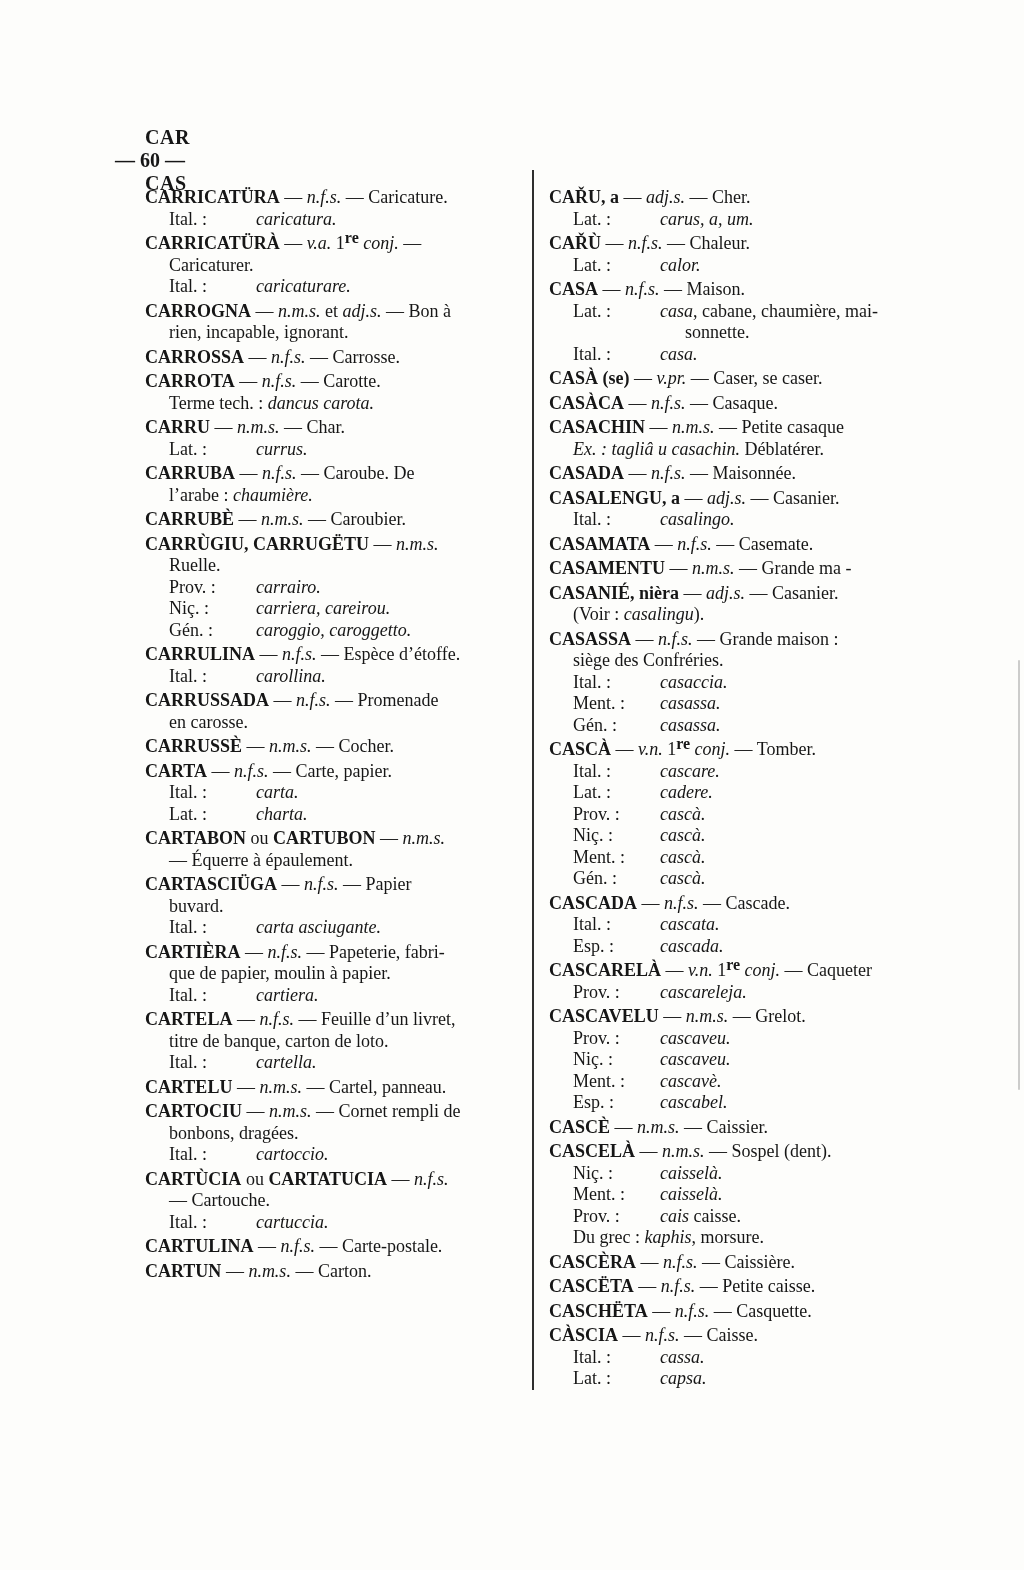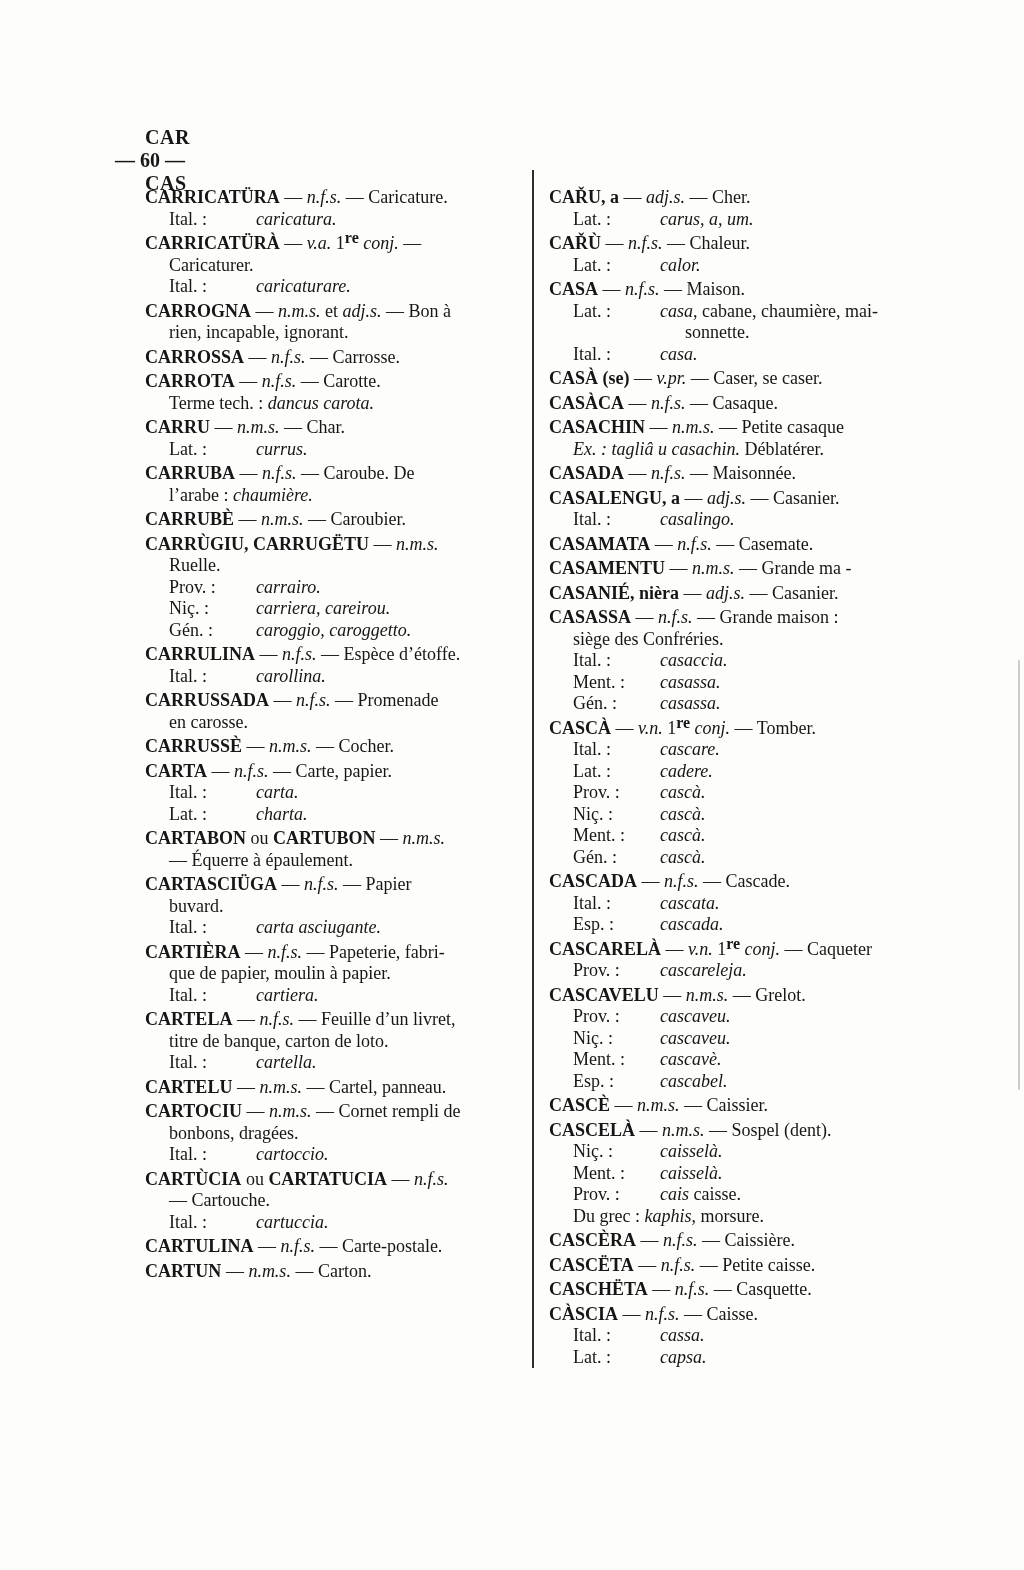--- a/index.html
+++ b/index.html
@@ -224,20 +224,21 @@
           <div class="line g"><span class="lbl">Ital. :</span><span class="r-i">casalingo.</span></div>
         </div>
         <div class="entry">
           <div class="line h"><span class="r-b">CASAMATA</span><span class="r-n"> — </span><span class="r-i">n.f.s.</span><span class="r-n"> — Casemate.</span></div>
         </div>
         <div class="entry">
           <div class="line h"><span class="r-b">CASAMENTU</span><span class="r-n"> — </span><span class="r-i">n.m.s.</span><span class="r-n"> — Grande ma -</span></div>
         </div>
         <div class="entry">
           <div class="line h"><span class="r-b">CASANIÉ, nièra</span><span class="r-n"> — </span><span class="r-i">adj.s.</span><span class="r-n"> — Casanier.</span></div>
+          <div class="line c"><span class="r-n">(Voir : </span><span class="r-i">casalingu</span><span class="r-n">).</span></div>
         </div>
         <div class="entry">
           <div class="line h"><span class="r-b">CASASSA</span><span class="r-n"> — </span><span class="r-i">n.f.s.</span><span class="r-n"> — Grande maison :</span></div>
           <div class="line c"><span class="r-n">siège des Confréries.</span></div>
           <div class="line g"><span class="lbl">Ital. :</span><span class="r-i">casaccia.</span></div>
           <div class="line g"><span class="lbl">Ment. :</span><span class="r-i">casassa.</span></div>
           <div class="line g"><span class="lbl">Gén. :</span><span class="r-i">casassa.</span></div>
         </div>
         <div class="entry">
           <div class="line h"><span class="r-b">CASCÀ</span><span class="r-n"> — </span><span class="r-i">v.n.</span><span class="r-n"> 1</span><span class="r-p">re</span><span class="r-n"> </span><span class="r-i">conj.</span><span class="r-n"> — Tomber.</span></div>

